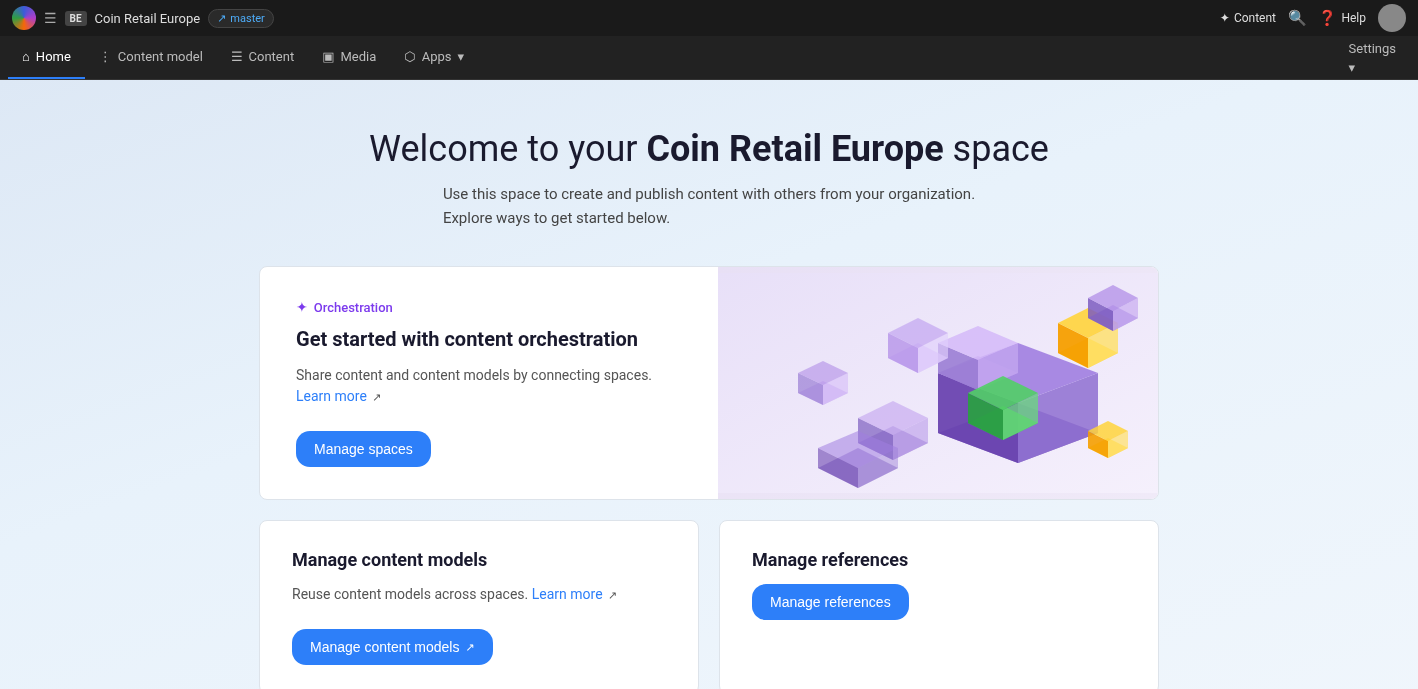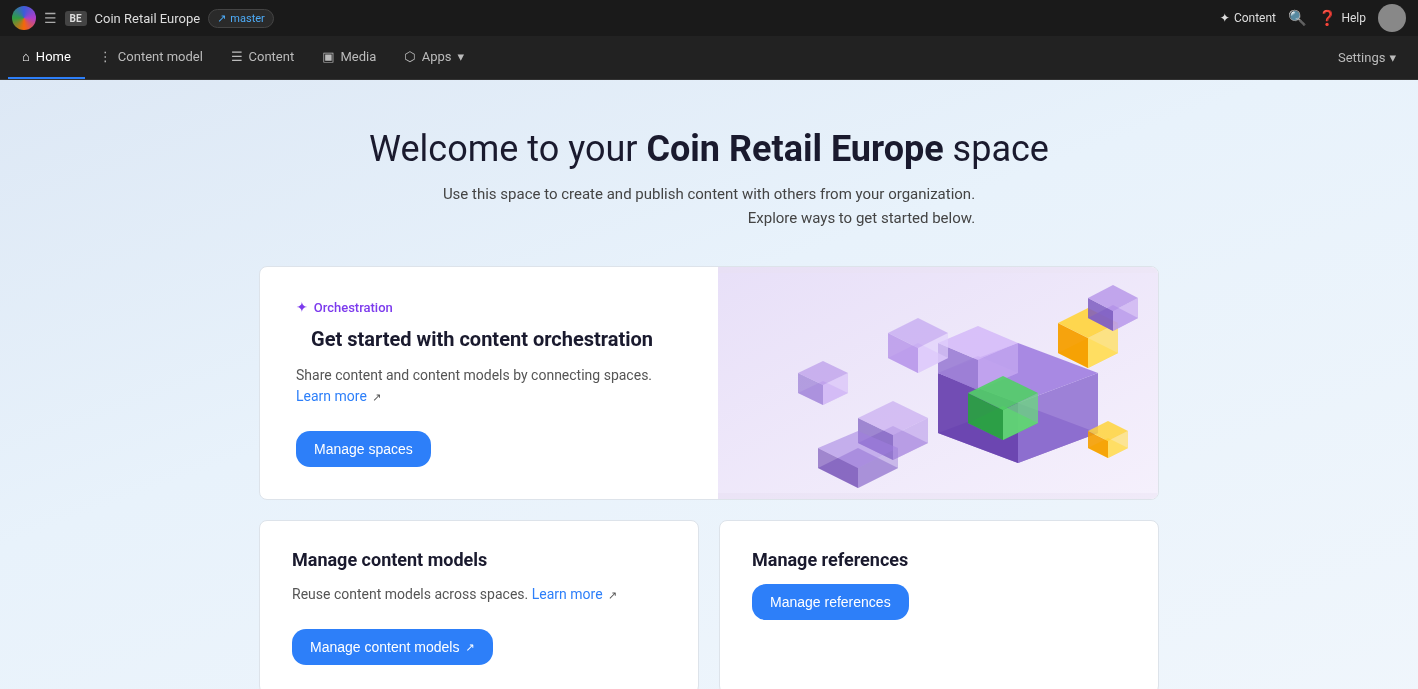--- a/index.html
+++ b/index.html
@@ -104,20 +104,21 @@
       align-items: center;
     }
     .settings-btn {
       color: #bbb;
       font-size: 13px;
       display: flex;
       align-items: flex-start;
       gap: 4px;
       cursor: pointer;
       padding: 0 14px;
+      flex-direction: column;
     }
 
     
     .main {
       background: linear-gradient(160deg, #dde8f5 0%, #e8f2fb 40%, #f0f6fc 100%);
       min-height: calc(689px - 80px);
       padding: 48px 20px 40px;
       display: flex;
       flex-direction: column;
       align-items: center;
@@ -126,21 +127,21 @@
       font-size: 36px;
       font-weight: 400;
       color: #1a1a2e;
       text-align: center;
       margin-bottom: 12px;
     }
     .hero-title strong { font-weight: 700; }
     .hero-subtitle {
       font-size: 15px;
       color: #444;
-      text-align: right;
+      text-align: left;
       line-height: 1.6;
       margin-bottom: 36px;
     }
 
     
     .cards-container {
       width: 100%;
       max-width: 900px;
       display: flex;
       flex-direction: column;
@@ -171,21 +172,20 @@
       display: flex;
       align-items: center;
       gap: 6px;
     }
     .orchestration-tag-icon { font-size: 14px; }
     .orchestration-title {
       font-size: 20px;
       font-weight: 700;
       color: #1a1a2e;
       margin-bottom: 14px;
-      margin-left: 15px;
     }
     .orchestration-desc {
       font-size: 14px;
       color: #555;
       line-height: 1.5;
       margin-bottom: 24px;
     }
     .link-blue {
       color: #2d7ff9;
       text-decoration: none;

